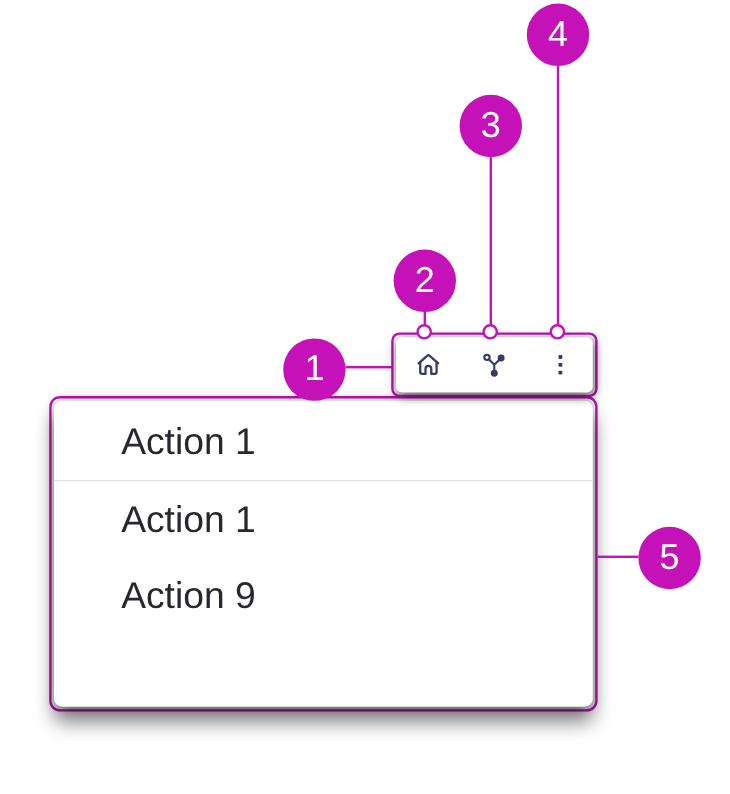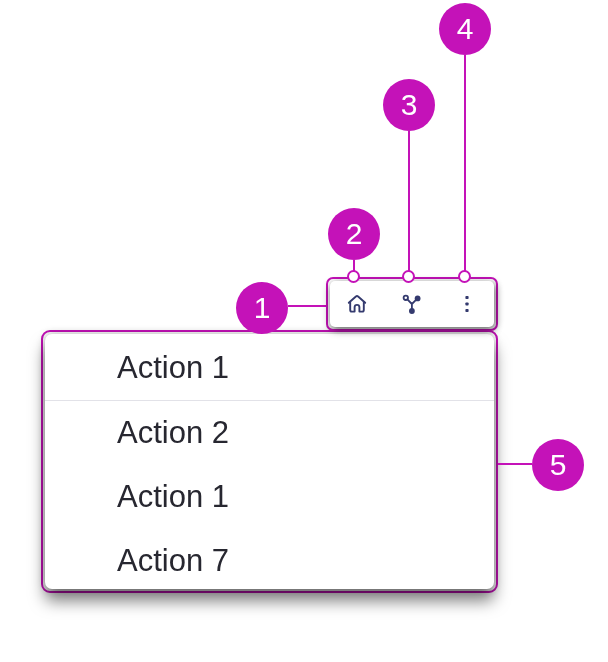--- a/index.html
+++ b/index.html
@@ -82,21 +82,21 @@
     left:2px;top:2px;right:2px;bottom:2px;
     background:#ffffff;
     border-radius:7px;
     box-shadow:0 12px 16px rgba(0,0,0,0.5), 0 0 9px rgba(0,0,0,0.28);
     padding-top:2px;
     overflow:hidden;
   }
   .menu-item{
     height:64px;
     display:flex;align-items:center;
-    padding-left:72px;
+    padding-left:56px;
     font-size:31px;
     color:var(--menu_text);
     cursor:pointer;
   }
   .menu-divider{
     height:1px;
     background:var(--divider);
   }
 </style>
 </head>
@@ -110,27 +110,24 @@
   <div class="conn" style="left:464px;top:55px;width:2px;height:216px;"></div>
   <div class="conn" style="left:498px;top:463px;width:34px;height:2px;"></div>
 
   <div class="menu-outline">
     <div class="menu">
       <div class="menu-item">
         <span>Action 1</span>
       </div>
       <div class="menu-divider"></div>
       <div class="menu-item">
-        <span>Action 2</span>
-      </div>
-      <div class="menu-item">
         <span>Action 1</span>
       </div>
       <div class="menu-item">
-        <span>Action 7</span>
+        <span>Action 9</span>
       </div>
     </div>
   </div>
 
   <div class="toolbar-outline">
     <div class="toolbar">
       <button class="tb-btn">
         <span>
           <svg width="24" height="24" viewBox="0 0 24 24" fill="none" stroke="currentColor" stroke-width="1.9" stroke-linecap="round" stroke-linejoin="round">
             <path d="M3.8 10.8 L10.9 4.5 Q12 3.6 13.1 4.5 L20.2 10.8"></path>

